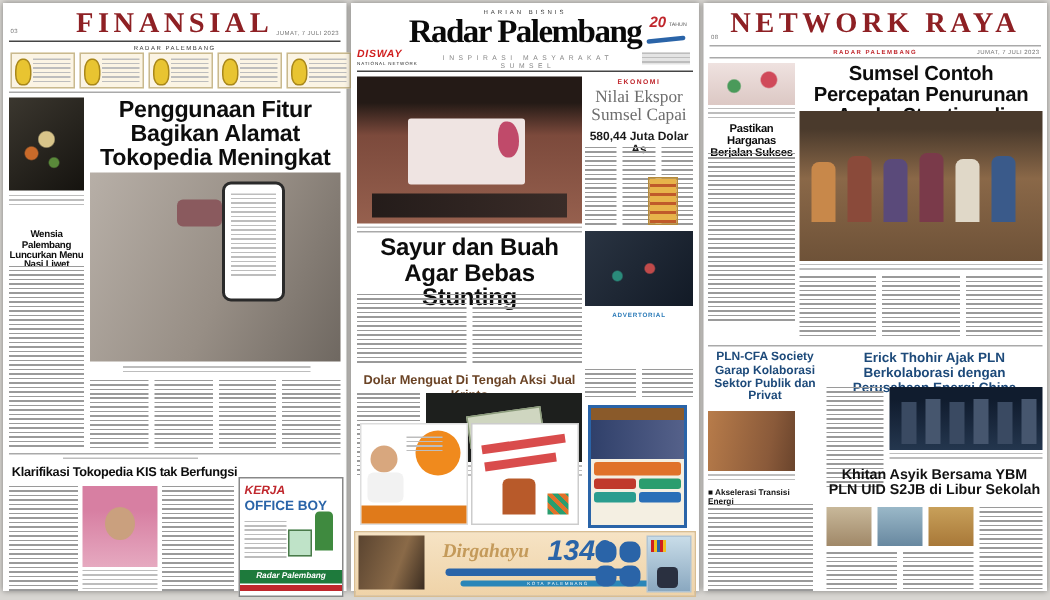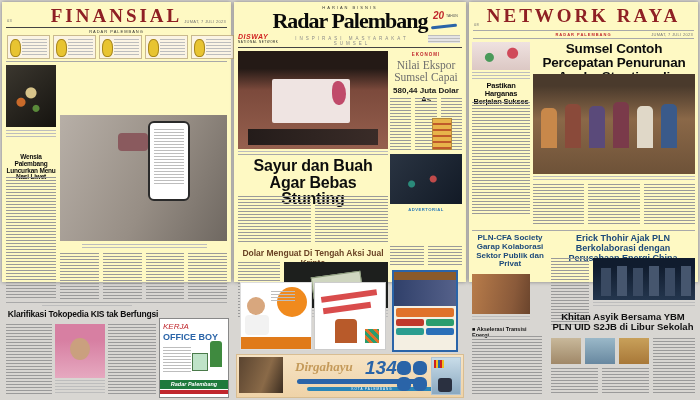--- a/index.html
+++ b/index.html
@@ -1,19 +1,19 @@
 <!DOCTYPE html>
 <html><head>
 <meta charset="utf-8">
 <style>
   html,body{margin:0;padding:0}
   body{width:700px;height:400px;background:#d8d6d2;position:relative;overflow:hidden;
        font-family:"Liberation Sans",sans-serif;color:#222}
   .a{position:absolute}
-  .page{position:absolute;top:2px;height:280px;background:#fef9c3;box-shadow:0 0 4px rgba(0,0,0,.4)}
+  .page{position:absolute;top:2px;height:392px;background:#ffffff;box-shadow:0 0 4px rgba(0,0,0,.4)}
   #p1{left:2px;width:229px}
   #p2{left:234px;width:232px}
   #p3{left:469px;width:229px}
   .tl{background-image:repeating-linear-gradient(#9a9a9a 0 1px,transparent 1px 3px)}
   .tl2{background-image:repeating-linear-gradient(#bdbdbd 0 1px,transparent 1px 3px)}
   .cols{display:flex;gap:4px}
   .cols>div{flex:1}
   .rule{border-top:1px solid #a9a9a9}
   .rule-dark{border-top:1px solid #444}
   .hl{font-weight:800;text-align:center;line-height:1.04;color:#0d0d0d;letter-spacing:-.2px}
@@ -65,20 +65,21 @@
 
   <div class="a" style="left:4px;top:63px;width:50px;height:62px;background:
        radial-gradient(circle at 30% 60%,#c96a2a 0 4px,transparent 5px),
        radial-gradient(circle at 60% 70%,#5a8a3a 0 3px,transparent 4px),
        radial-gradient(circle at 50% 45%,#d8c48a 0 5px,transparent 6px),
        linear-gradient(140deg,#3b372f,#15130f)"></div>
   <div class="a tl2" style="left:4px;top:128px;width:50px;height:8px"></div>
   <div class="a hl" style="left:3px;top:152px;width:52px;font-size:6.5px">Wensia Palembang Luncurkan Menu Nasi Liwet</div>
   <div class="a tl" style="left:4px;top:175px;width:50px;height:122px"></div>
 
+  <div class="a hl" style="left:58px;top:64px;width:167px;font-size:15.5px">Penggunaan Fitur Bagikan Alamat Tokopedia Meningkat</div>
   <div class="a" style="left:58px;top:113px;width:167px;height:126px;background:linear-gradient(115deg,#b7afa7,#978e85 55%,#6f6861)">
     <div class="a" style="left:58px;top:18px;width:30px;height:18px;background:#8a5a5e;border-radius:4px"></div>
     <div class="phone a" style="left:88px;top:6px;width:38px;height:76px">
       <div class="tl2" style="margin:6px 4px;height:56px"></div>
     </div>
   </div>
   <div class="a tl2" style="left:80px;top:242px;width:125px;height:5px"></div>
   <div class="a cols" style="left:58px;top:251px;width:167px;height:46px">
     <div class="tl"></div>
     <div class="tl"></div>
@@ -90,21 +91,21 @@
   <div class="a tl2" style="left:40px;top:303px;width:90px;height:3px"></div>
   <div class="a hl" style="left:2px;top:308px;width:158px;font-size:8.5px">Klarifikasi Tokopedia KIS tak Berfungsi</div>
   <div class="a tl" style="left:4px;top:322px;width:46px;height:70px"></div>
   <div class="a" style="left:53px;top:322px;width:50px;height:54px;background:linear-gradient(#d77fa2 30%,#e6a9c0)">
     <div class="a" style="left:15px;top:14px;width:20px;height:22px;border-radius:50%;background:#caa07e"></div>
   </div>
   <div class="a tl2" style="left:53px;top:378px;width:50px;height:14px"></div>
   <div class="a tl" style="left:106px;top:322px;width:48px;height:70px"></div>
 
   <div class="a" style="left:157px;top:316px;width:68px;height:78px;border:1px solid #888;background:#fff">
-    <div class="a" style="left:3px;top:3px;font-size:8px;font-weight:400;color:#c0272d;font-style:italic">KERJA</div>
+    <div class="a" style="left:3px;top:3px;font-size:8px;font-weight:700;color:#c0272d;font-style:italic">KERJA</div>
     <div class="a" style="left:3px;top:13px;font-size:9px;font-weight:800;color:#2a64a8">OFFICE BOY</div>
     <div class="a tl2" style="left:3px;top:28px;width:28px;height:26px"></div>
     <div class="a" style="right:6px;top:22px;width:12px;height:26px;background:#3f8a3f;border-radius:3px 3px 0 0"></div>
     <div class="a" style="right:20px;top:34px;width:14px;height:16px;background:#bfe3c8;border:1px solid #4a7a4a"></div>
     <div class="a" style="left:0;right:0;bottom:8px;height:9px;background:#1e7a3c;color:#fff;font-style:italic;font-weight:bold;font-size:5.5px;text-align:center;line-height:9px">Radar Palembang</div>
     <div class="a" style="left:0;right:0;bottom:3px;height:4px;background:#c0272d"></div>
   </div>
 </div>
 
 <div class="page" id="p2">

